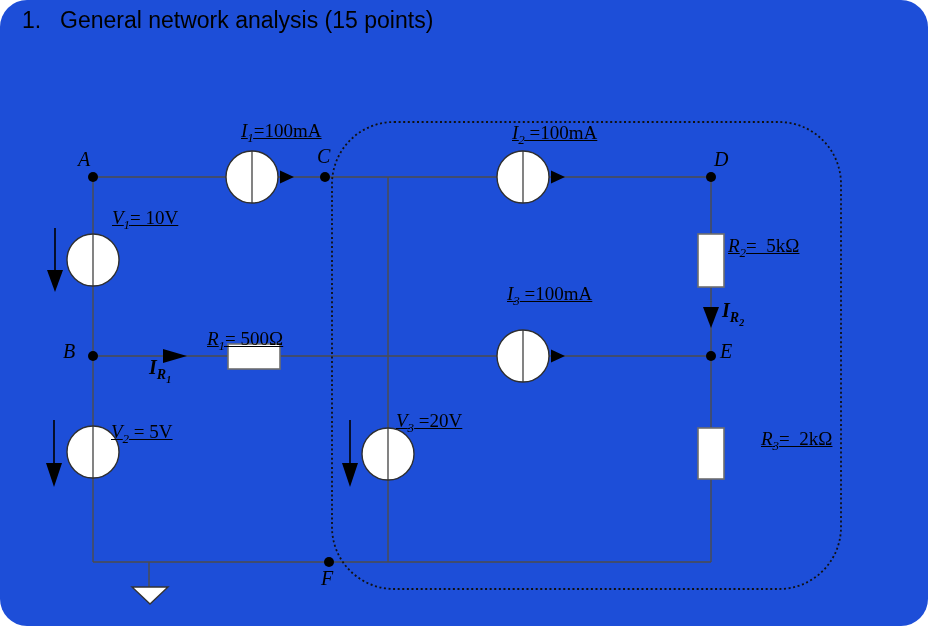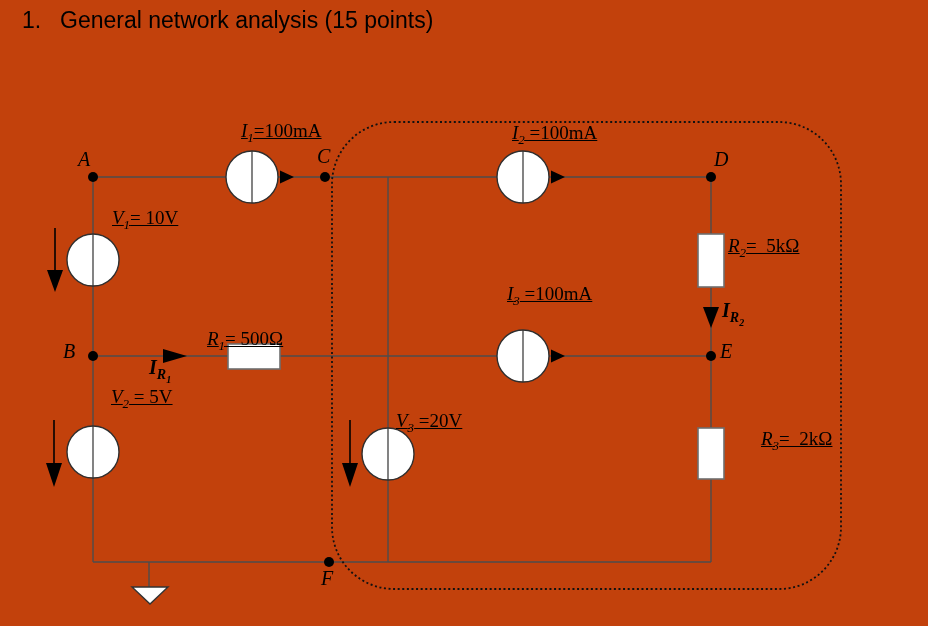--- a/index.html
+++ b/index.html
@@ -1,17 +1,17 @@
 <!DOCTYPE html>
 <html><head>
 <meta charset="utf-8">
 <style>
   html,body { margin:0; padding:0; background:#fff; }
-  .stage { position:relative; width:928px; height:626px; background:#c2410c; overflow:hidden;
-           font-family:"Liberation Serif", serif; color:#000; }
+  .stage { position:relative; width:928px; height:626px; background:#1d4ed8; overflow:hidden;
+           font-family:"Liberation Serif", serif; color:#000;border-radius:27px; }
   .title { position:absolute; left:22px; top:7px; font-family:"Liberation Sans", sans-serif;
            font-size:23px; color:#000; white-space:nowrap; }
   .title .num { display:inline-block; width:38px; }
   svg.circuit { position:absolute; left:0; top:0; }
 
   line.wire  { stroke:#4d4d4d; stroke-width:1.4; }
   circle.src { fill:#ffffff; stroke:#2f2f2f; stroke-width:1.4; }
   line.srcbar{ stroke:#2f2f2f; stroke-width:1.2; }
   rect.res   { fill:#ffffff; stroke:#6e6e6e; stroke-width:1.6; }
   circle.dot { fill:#000000; }
@@ -115,21 +115,21 @@
   <div class="lbl node" style="left:63px;top:340px">B</div>
   <div class="lbl node" style="left:317px;top:145px">C</div>
   <div class="lbl node" style="left:714px;top:148px">D</div>
   <div class="lbl node" style="left:720px;top:340px">E</div>
   <div class="lbl node" style="left:321px;top:567px">F</div>
 
   <div class="lbl comp" style="left:241px;top:121px"><span class="sym">I</span><sub>1</sub><span class="val">=100mA</span></div>
   <div class="lbl comp" style="left:512px;top:123px"><span class="sym">I</span><sub>2</sub><span class="val"> =100mA</span></div>
   <div class="lbl comp" style="left:507px;top:284px"><span class="sym">I</span><sub>3</sub><span class="val"> =100mA</span></div>
   <div class="lbl comp" style="left:112px;top:208px"><span class="sym">V</span><sub>1</sub><span class="val">= 10V</span></div>
-  <div class="lbl comp" style="left:111px;top:387px"><span class="sym">V</span><sub>2</sub><span class="val"> = 5V</span></div>
+  <div class="lbl comp" style="left:111px;top:422px"><span class="sym">V</span><sub>2</sub><span class="val"> = 5V</span></div>
   <div class="lbl comp" style="left:396px;top:411px"><span class="sym">V</span><sub>3</sub><span class="val"> =20V</span></div>
 
   <div class="lbl comp" style="left:207px;top:329px"><span class="sym">R</span><sub>1</sub><span class="val">= 500Ω</span></div>
   <div class="lbl comp" style="left:728px;top:236px"><span class="sym">R</span><sub>2</sub><span class="val">=  5kΩ</span></div>
   <div class="lbl comp" style="left:761px;top:429px"><span class="sym">R</span><sub>3</sub><span class="val">=  2kΩ</span></div>
 
   <div class="lbl cur" style="left:149px;top:356px"><span>I</span><sub><span>R</span><sub>1</sub></sub></div>
   <div class="lbl cur" style="left:722px;top:299px"><span>I</span><sub><span>R</span><sub>2</sub></sub></div>
 
 </div>

